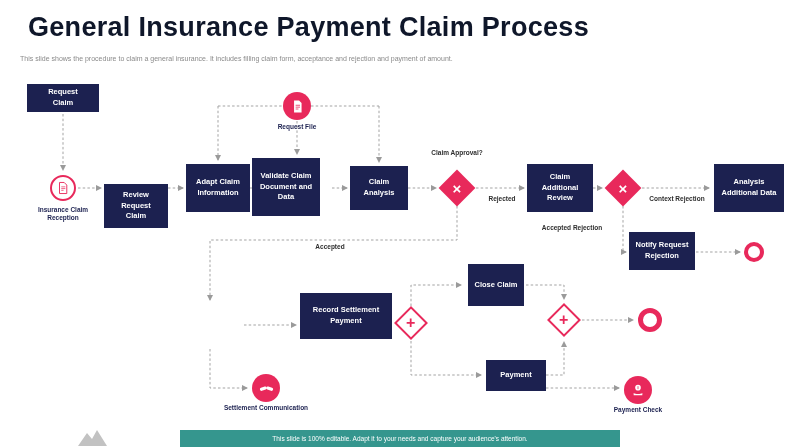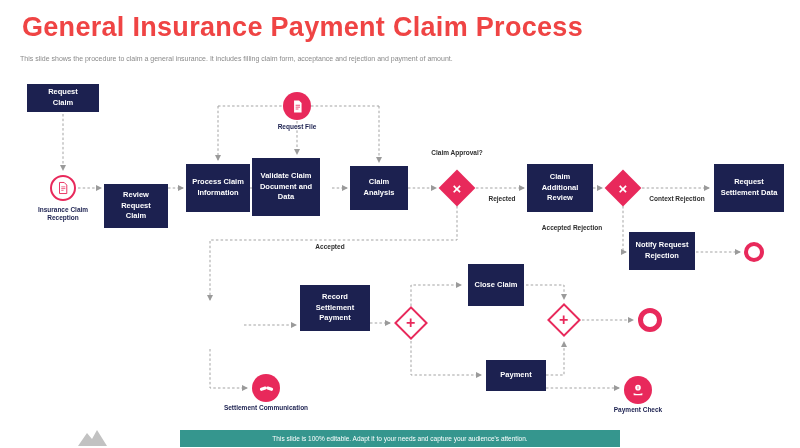--- a/index.html
+++ b/index.html
@@ -1,20 +1,20 @@
 <!DOCTYPE html>
 <html><head>
 <meta charset="utf-8">
 <style>
   * { margin:0; padding:0; box-sizing:border-box; }
   html,body { background:#e9e9e9; }
   body { font-family:"Liberation Sans", sans-serif; }
   .slide { position:relative; width:800px; height:448px; background:#ffffff; overflow:hidden; }
 
-  .title { position:absolute; left:22px; top:12px; font-size:27px; font-weight:bold; color:#ef4444; letter-spacing:.3px; }
+  .title { position:absolute; left:28px; top:12px; font-size:27px; font-weight:bold; color:#0f172a; letter-spacing:.3px; }
   .subtitle { position:absolute; left:20px; top:55px; font-size:7px; color:#8a8a8a; }
 
   .box { position:absolute; background:#1c2150; color:#fff; display:flex; align-items:center; justify-content:center;
          text-align:center; font-weight:bold; font-size:7.5px; line-height:1.45; padding:2px 6px; z-index:3; }
 
   .gateway { position:absolute; z-index:3; display:flex; align-items:center; justify-content:center; transform:rotate(45deg); }
   .gateway.x { background:#e8295b; }
   .gateway.p { background:#ffffff; border:2px solid #e8295b; }
   .gateway span { transform:rotate(-45deg); font-weight:bold; line-height:1; }
   .gateway.x span { color:#ffffff; font-size:15px; }
@@ -91,48 +91,48 @@
 
   <div class="icon-circle solid" style="left:283px;top:92px;width:28px;height:28px">
     <svg viewBox="0 0 24 24" width="15" height="15">
       <path d="M6.5 2.5 h8 l4 4 v15 h-12 z" fill="#ffffff"></path>
       <path d="M9 10 h7 M9 13 h7 M9 16 h4.5" stroke="#e8295b" stroke-width="1.3"></path>
     </svg>
   </div>
   <div class="lbl navy" style="left:267px;top:123px;width:60px">Request File</div>
 
   <div class="box" style="left:104px;top:184px;width:64px;height:44px">Review Request Claim</div>
-  <div class="box" style="left:186px;top:164px;width:64px;height:48px">Process Claim Information</div>
+  <div class="box" style="left:186px;top:164px;width:64px;height:48px">Adapt Claim Information</div>
   <div class="box" style="left:252px;top:158px;width:68px;height:58px">Validate Claim Document and Data</div>
   <div class="box" style="left:350px;top:166px;width:58px;height:44px">Claim Analysis</div>
 
   <div class="lbl" style="left:417px;top:149px;width:80px">Claim Approval?</div>
   <div class="gateway x" style="left:444px;top:175px;width:26px;height:26px">
     <span>×</span>
   </div>
 
   <div class="lbl" style="left:480px;top:195px;width:44px">Rejected</div>
 
   <div class="box" style="left:527px;top:164px;width:66px;height:48px">Claim Additional Review</div>
 
   <div class="gateway x" style="left:610px;top:175px;width:26px;height:26px">
     <span>×</span>
   </div>
 
   <div class="lbl" style="left:641px;top:195px;width:72px">Context Rejection</div>
 
-  <div class="box" style="left:714px;top:164px;width:70px;height:48px">Request Settlement Data</div>
+  <div class="box" style="left:714px;top:164px;width:70px;height:48px">Analysis Additional Data</div>
 
   <div class="lbl" style="left:534px;top:224px;width:76px">Accepted Rejection</div>
   <div class="box" style="left:629px;top:232px;width:66px;height:38px">Notify Request Rejection</div>
   <div class="endcap" style="left:744px;top:242px;width:20px;height:20px;border:4px solid #e8295b"></div>
 
   <div class="lbl" style="left:305px;top:243px;width:50px">Accepted</div>
 
-  <div class="box" style="left:300px;top:285px;width:70px;height:46px">Record Settlement Payment</div>
+  <div class="box" style="left:300px;top:293px;width:92px;height:46px">Record Settlement Payment</div>
 
   <div class="gateway p" style="left:399px;top:311px;width:24px;height:24px">
     <span>+</span>
   </div>
 
   <div class="box" style="left:486px;top:360px;width:60px;height:31px">Payment</div>
   <div class="box" style="left:468px;top:264px;width:56px;height:42px">Close Claim</div>
 
   <div class="gateway p" style="left:552px;top:308px;width:24px;height:24px">
     <span>+</span>

